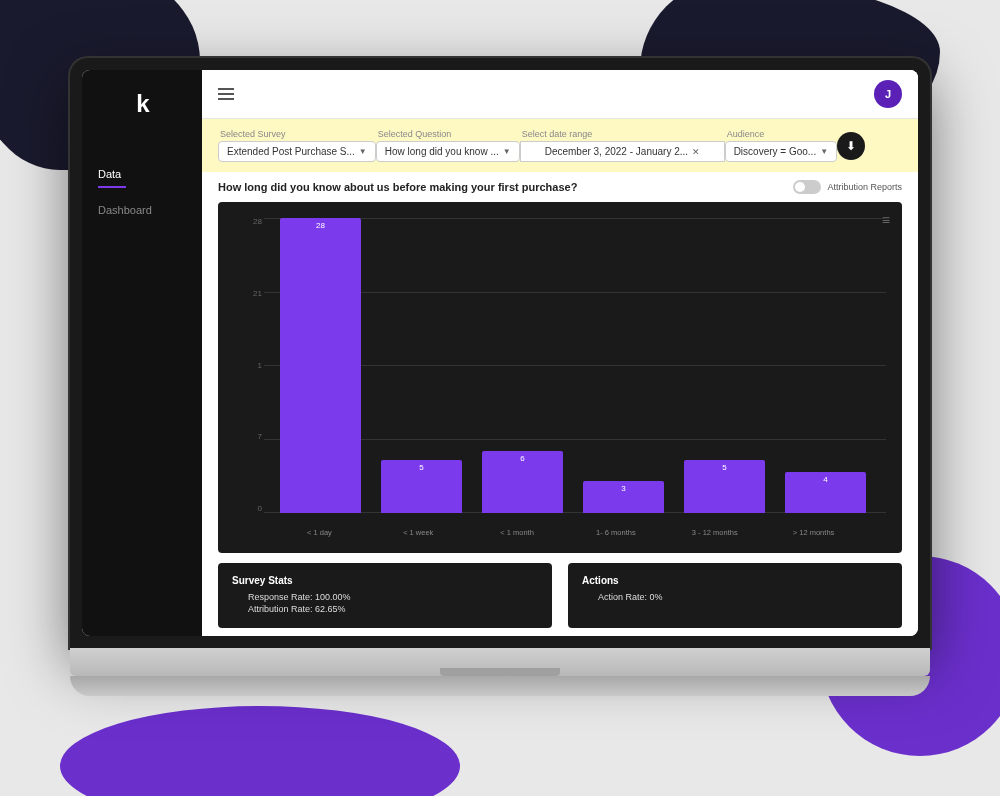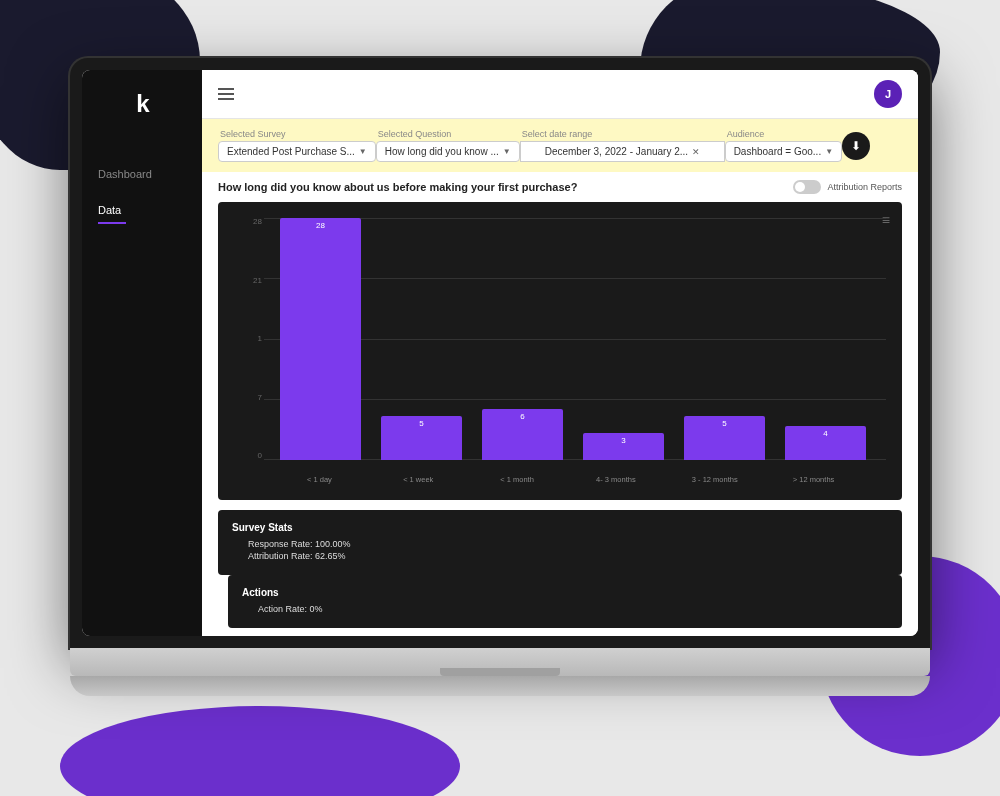--- a/index.html
+++ b/index.html
@@ -438,23 +438,22 @@
     .x-label {
       flex: 1;
       font-size: 7.5px;
       color: #888;
       text-align: center;
     }
 
     
     .bottom-stats {
       display: flex;
-      gap: 0;
+      gap: 6px;
       margin: 10px 16px 8px;
-      flex-direction: column;
     }
 
     .stat-card {
       flex: 1;
       background: #1a1a1a;
       border-radius: 4px;
       padding: 12px 14px;
     }
 
     .stat-card + .stat-card {
@@ -487,25 +486,25 @@
 <div class="bg-blob-bottom-right"></div>
 <div class="bg-blob-bottom-left"></div>
 
 <div class="laptop-shell">
   <div class="laptop-screen-outer">
     <div class="laptop-screen-inner">
 
       <div class="sidebar">
         <div class="sidebar-logo">k</div>
         <nav class="sidebar-nav">
+          <div class="sidebar-nav-item active">
+            <span>Data</span>
+          </div>
           <div class="sidebar-nav-item">
             <span>Dashboard</span>
-          </div>
-          <div class="sidebar-nav-item active">
-            <span>Data</span>
           </div>
         </nav>
       </div>
 
       <div class="main-content">
 
         <div class="top-bar">
           <div class="hamburger-icon">
             <span></span>
             <span></span>
@@ -532,21 +531,21 @@
           <div class="filter-group">
             <span class="filter-label">Select date range</span>
             <div class="filter-select-date">
               <span>December 3, 2022 - January 2...</span>
               <span class="close-x">✕</span>
             </div>
           </div>
           <div class="filter-group">
             <span class="filter-label">Audience</span>
             <div class="filter-select">
-              <span>Dashboard = Goo...</span>
+              <span>Discovery = Goo...</span>
               <span class="chevron">▼</span>
             </div>
           </div>
           <div class="download-btn">
             <span>⬇</span>
           </div>
         </div>
 
         <div class="question-title-bar">
           <span class="question-title">How long did you know about us before making your first purchase?</span>
@@ -607,21 +606,21 @@
                 <div class="bar" style="height:14%">
                   <span class="bar-value">4</span>
                 </div>
               </div>
             </div>
 
             <div class="x-labels">
               <span class="x-label">&lt; 1 day</span>
               <span class="x-label">&lt; 1 week</span>
               <span class="x-label">&lt; 1 month</span>
-              <span class="x-label">4- 3 months</span>
+              <span class="x-label">1- 6 months</span>
               <span class="x-label">3 - 12 months</span>
               <span class="x-label">&gt; 12 months</span>
             </div>
           </div>
         </div>
 
         <div class="bottom-stats">
           <div class="stat-card">
             <div class="stat-card-title">Survey Stats</div>
             <div class="stat-card-row">

